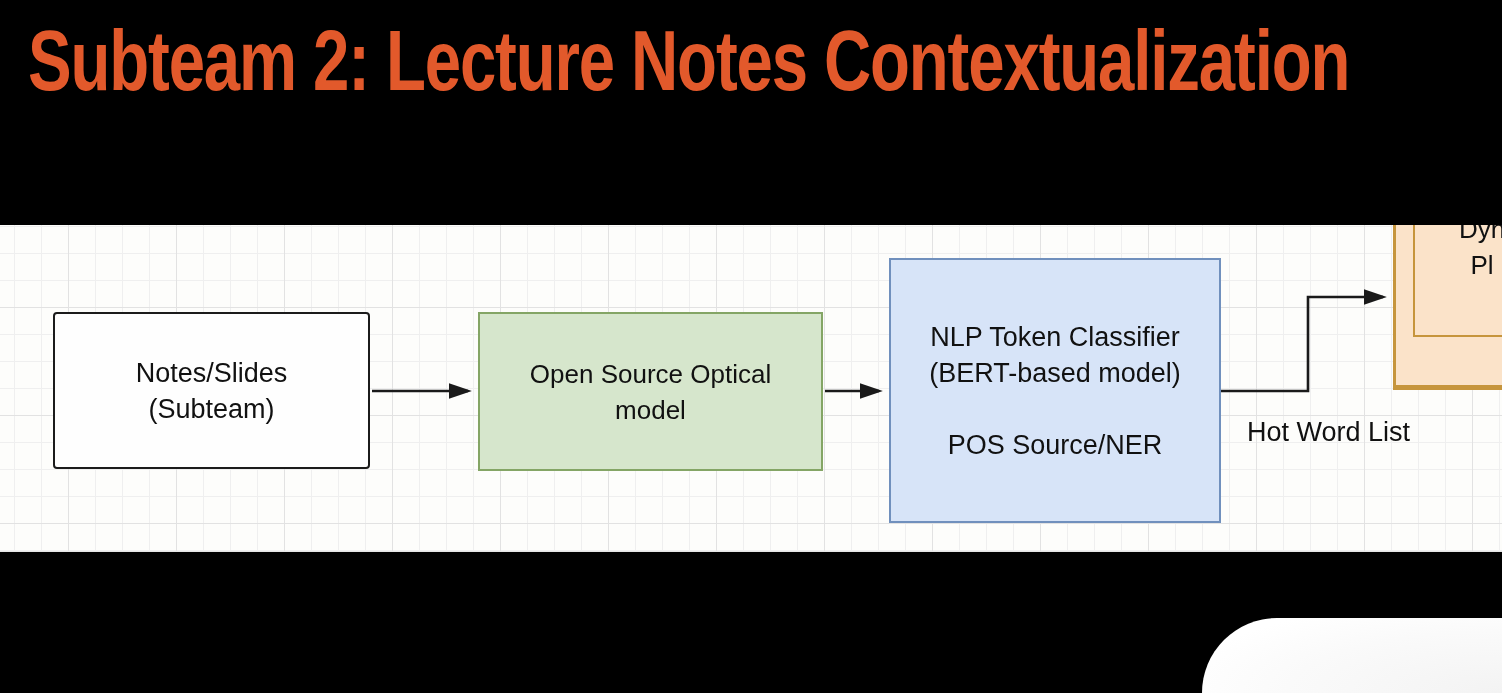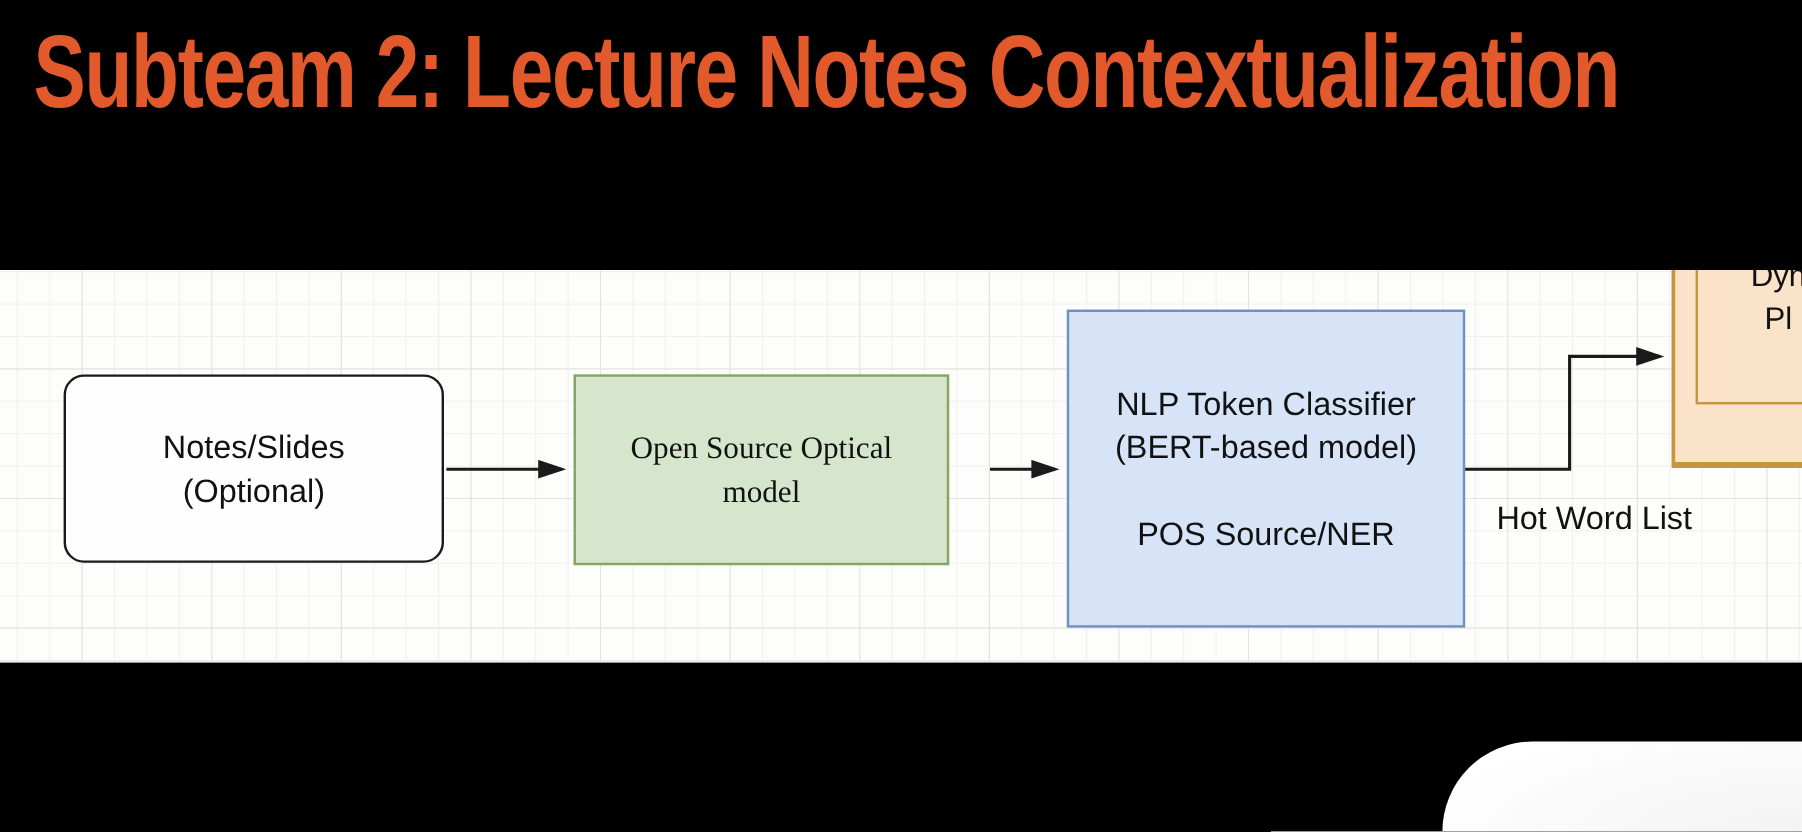--- a/index.html
+++ b/index.html
@@ -49,28 +49,27 @@
     justify-content:center;
     text-align:center;
     color:#111;
     font-size:26px;
   }
   .line{min-height:36px;line-height:36px;white-space:nowrap;}
   .node-notes{
     left:53px;top:87px;width:317px;height:157px;
     background:#fefefe;
     border:2.5px solid #1b1b1b;
-    border-radius:17px;
+    border-radius:4px;
     font-size:27px;
   }
   .node-ocr{
-    left:478px;top:87px;width:313px;height:159px;
+    left:478px;top:87px;width:345px;height:159px;
     background:#d6e6cc;
     border:2px solid #84a565;
-    font-family:Liberation Serif, serif;
   }
   .node-nlp{
     left:889px;top:33px;width:332px;height:265px;
     background:#d7e4f8;
     border:2px solid #7090bd;
     font-size:27px;
     justify-content:center;
   }
   .node-dyn-outer{
     left:1393px;top:-22px;width:140px;height:187px;
@@ -124,21 +123,21 @@
           <path d="M0,0 L9,3 L0,6 Z" fill="#1a1a1a"></path>
         </marker>
       </defs>
       <path d="M372,166 H468" fill="none" stroke="#1a1a1a" stroke-width="2.6" marker-end="url(#arr)"></path>
       <path d="M825,166 H879" fill="none" stroke="#1a1a1a" stroke-width="2.6" marker-end="url(#arr)"></path>
       <path d="M1221,166 H1308 V72 H1383" fill="none" stroke="#1a1a1a" stroke-width="2.6" marker-end="url(#arr)"></path>
     </svg>
 
     <div class="node node-notes">
       <div class="line">Notes/Slides</div>
-      <div class="line">(Optional)</div>
+      <div class="line">(Subteam)</div>
     </div>
 
     <div class="node node-ocr">
       <div class="line">Open Source Optical</div>
       <div class="line">model</div>
     </div>
 
     <div class="node node-nlp">
       <div class="line">NLP Token Classifier</div>
       <div class="line">(BERT-based model)</div>

